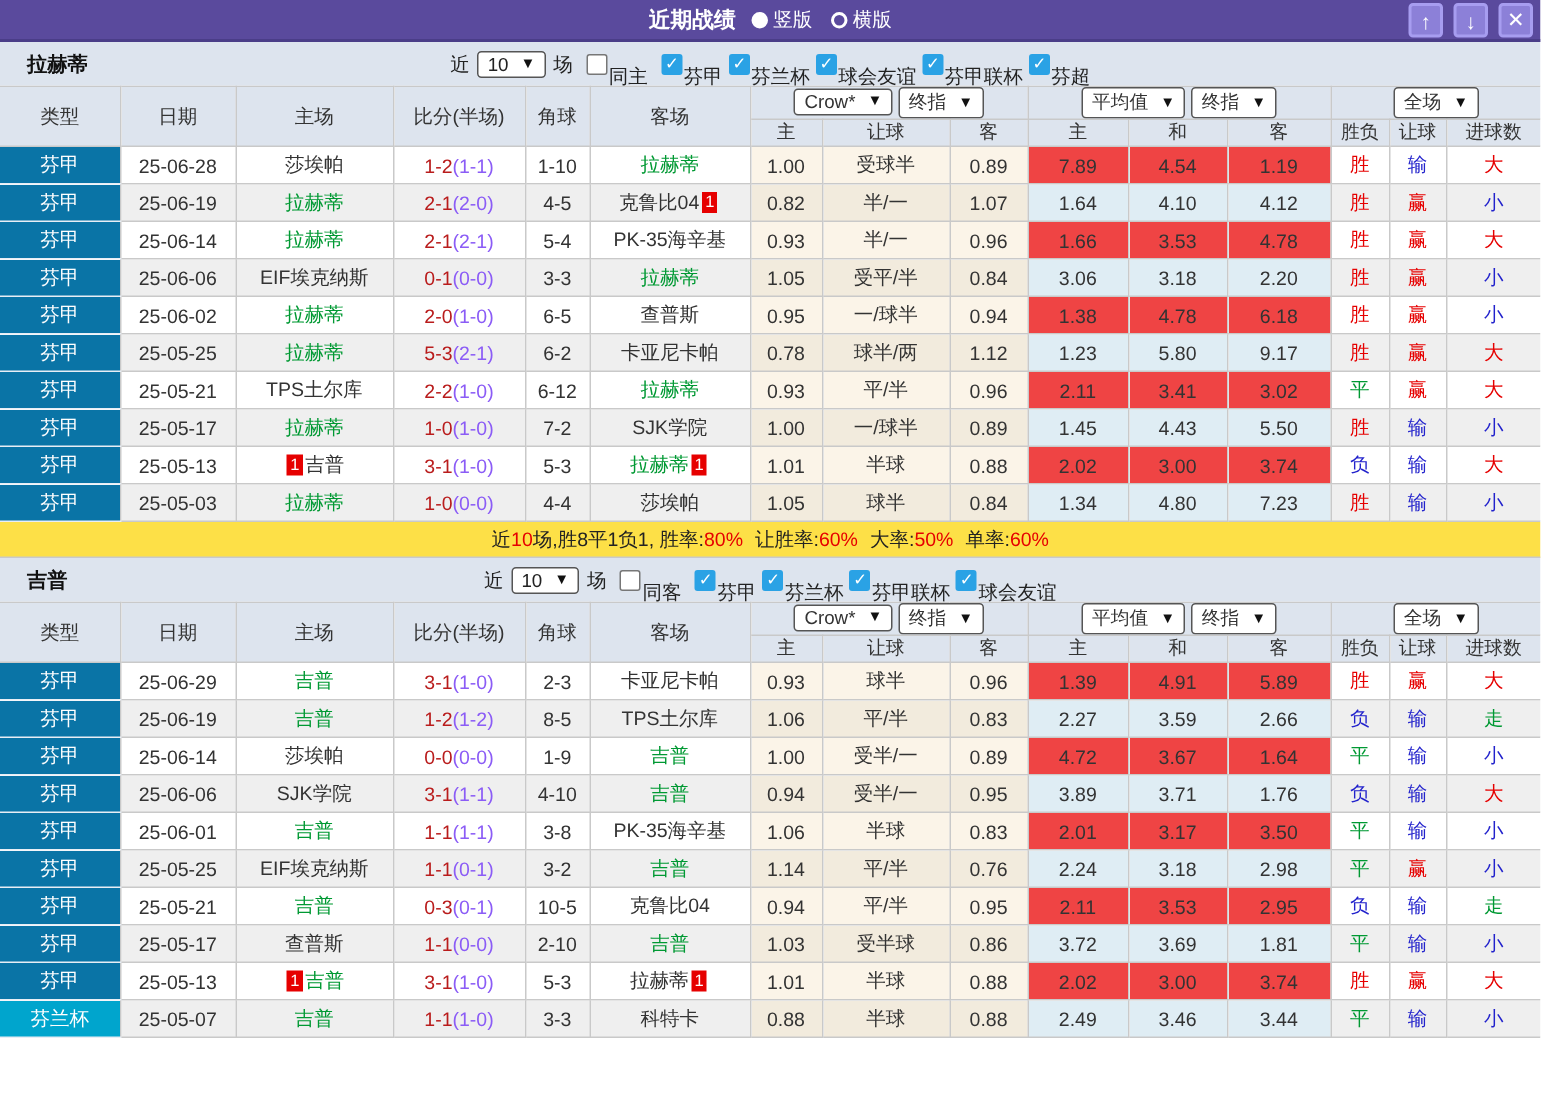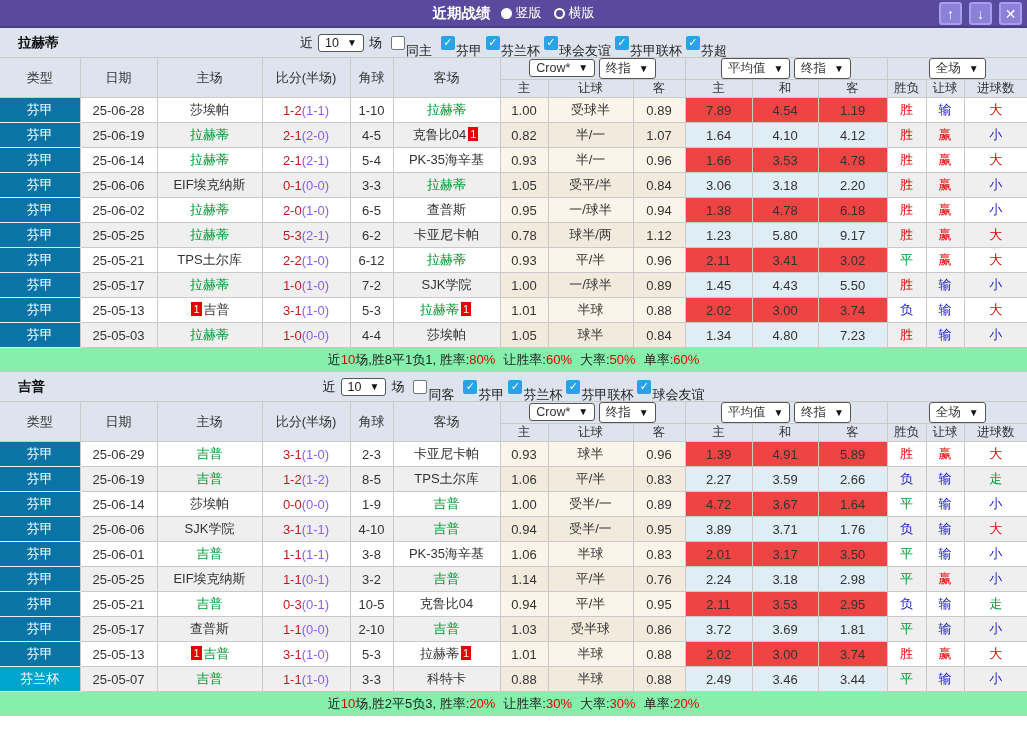--- a/index.html
+++ b/index.html
@@ -54,21 +54,21 @@
   .score { color:#b91c1c; }
   .half { color:#8b5cf6; }
   .badge { display:inline-block; background:#e60000; color:#fff; font-size:11px; line-height:14px;
            min-width:10px; padding:0 2px; margin:0 2px; vertical-align:1px; }
   td.r-red { color:#e60000; }
   td.r-blue { color:#2222cc; }
   td.r-green { color:#009933; }
 
   
   .summary { height:24px; line-height:23px; text-align:center; font-size:13px; color:#222;
-             border-bottom:1px solid #c9c9c9; background:#86efac; }
+             border-bottom:1px solid #c9c9c9; background:#fde047; }
   .summary .red { color:#e60000; }
   .summary .gap { margin-left:8px; }
 </style>
 </head>
 <body>
 
 <div class="titlebar">
   <span class="title">近期战绩</span>
   <span class="radio-group">
     <span class="radio-item">
@@ -628,16 +628,13 @@
           <td class="odds-cell">0.88</td>
           <td class="avg-cell">2.49</td>
           <td class="avg-cell">3.46</td>
           <td class="avg-cell">3.44</td>
           <td class="res r-green">平</td>
           <td class="res r-blue">输</td>
           <td class="res r-blue">小</td>
         </tr>
       </tbody>
   </table>
-  <div class="summary">
-    <span>近</span><span class="red">10</span><span>场,胜2平5负3, 胜率:</span><span class="red">20%</span><span class="gap">让胜率:</span><span class="red">30%</span><span class="gap">大率:</span><span class="red">30%</span><span class="gap">单率:</span><span class="red">20%</span>
-  </div>
 </div>
 
 </body></html>

